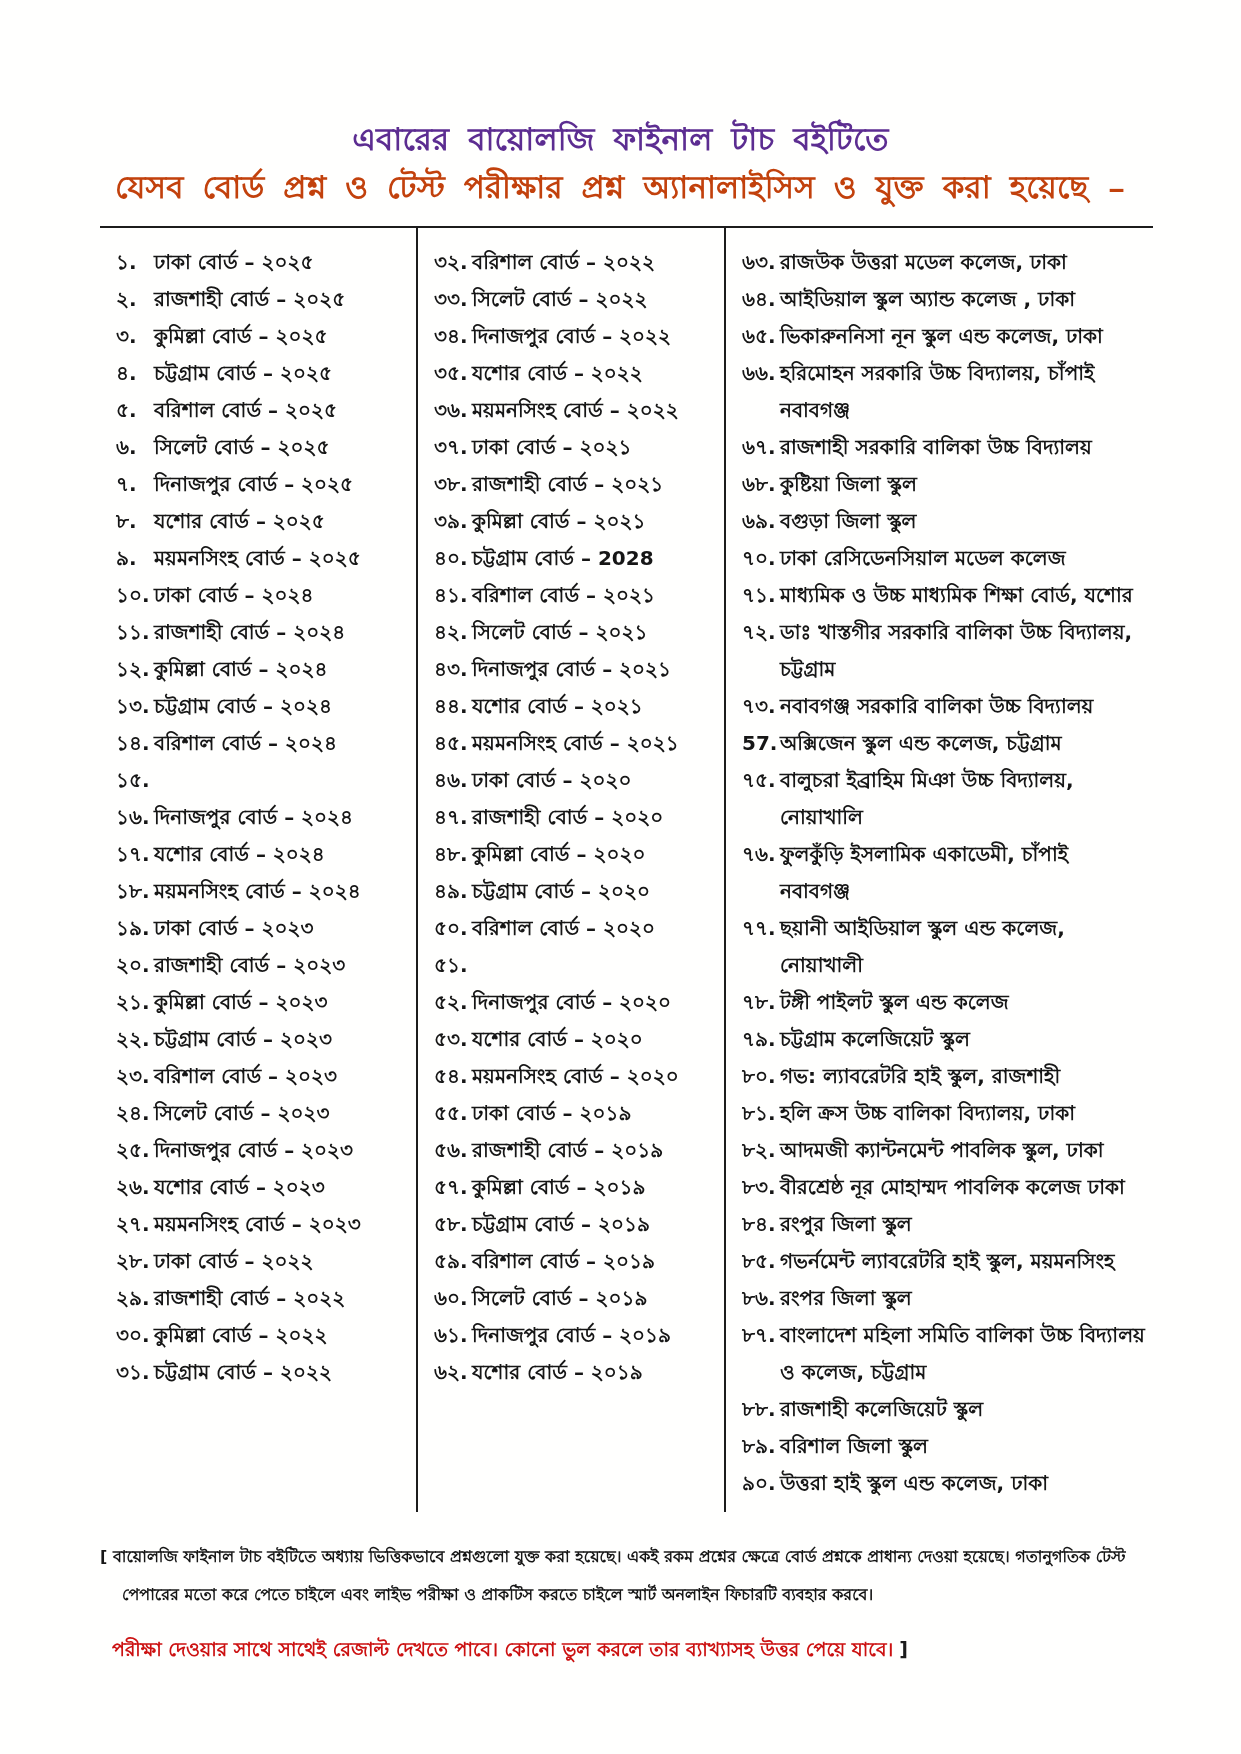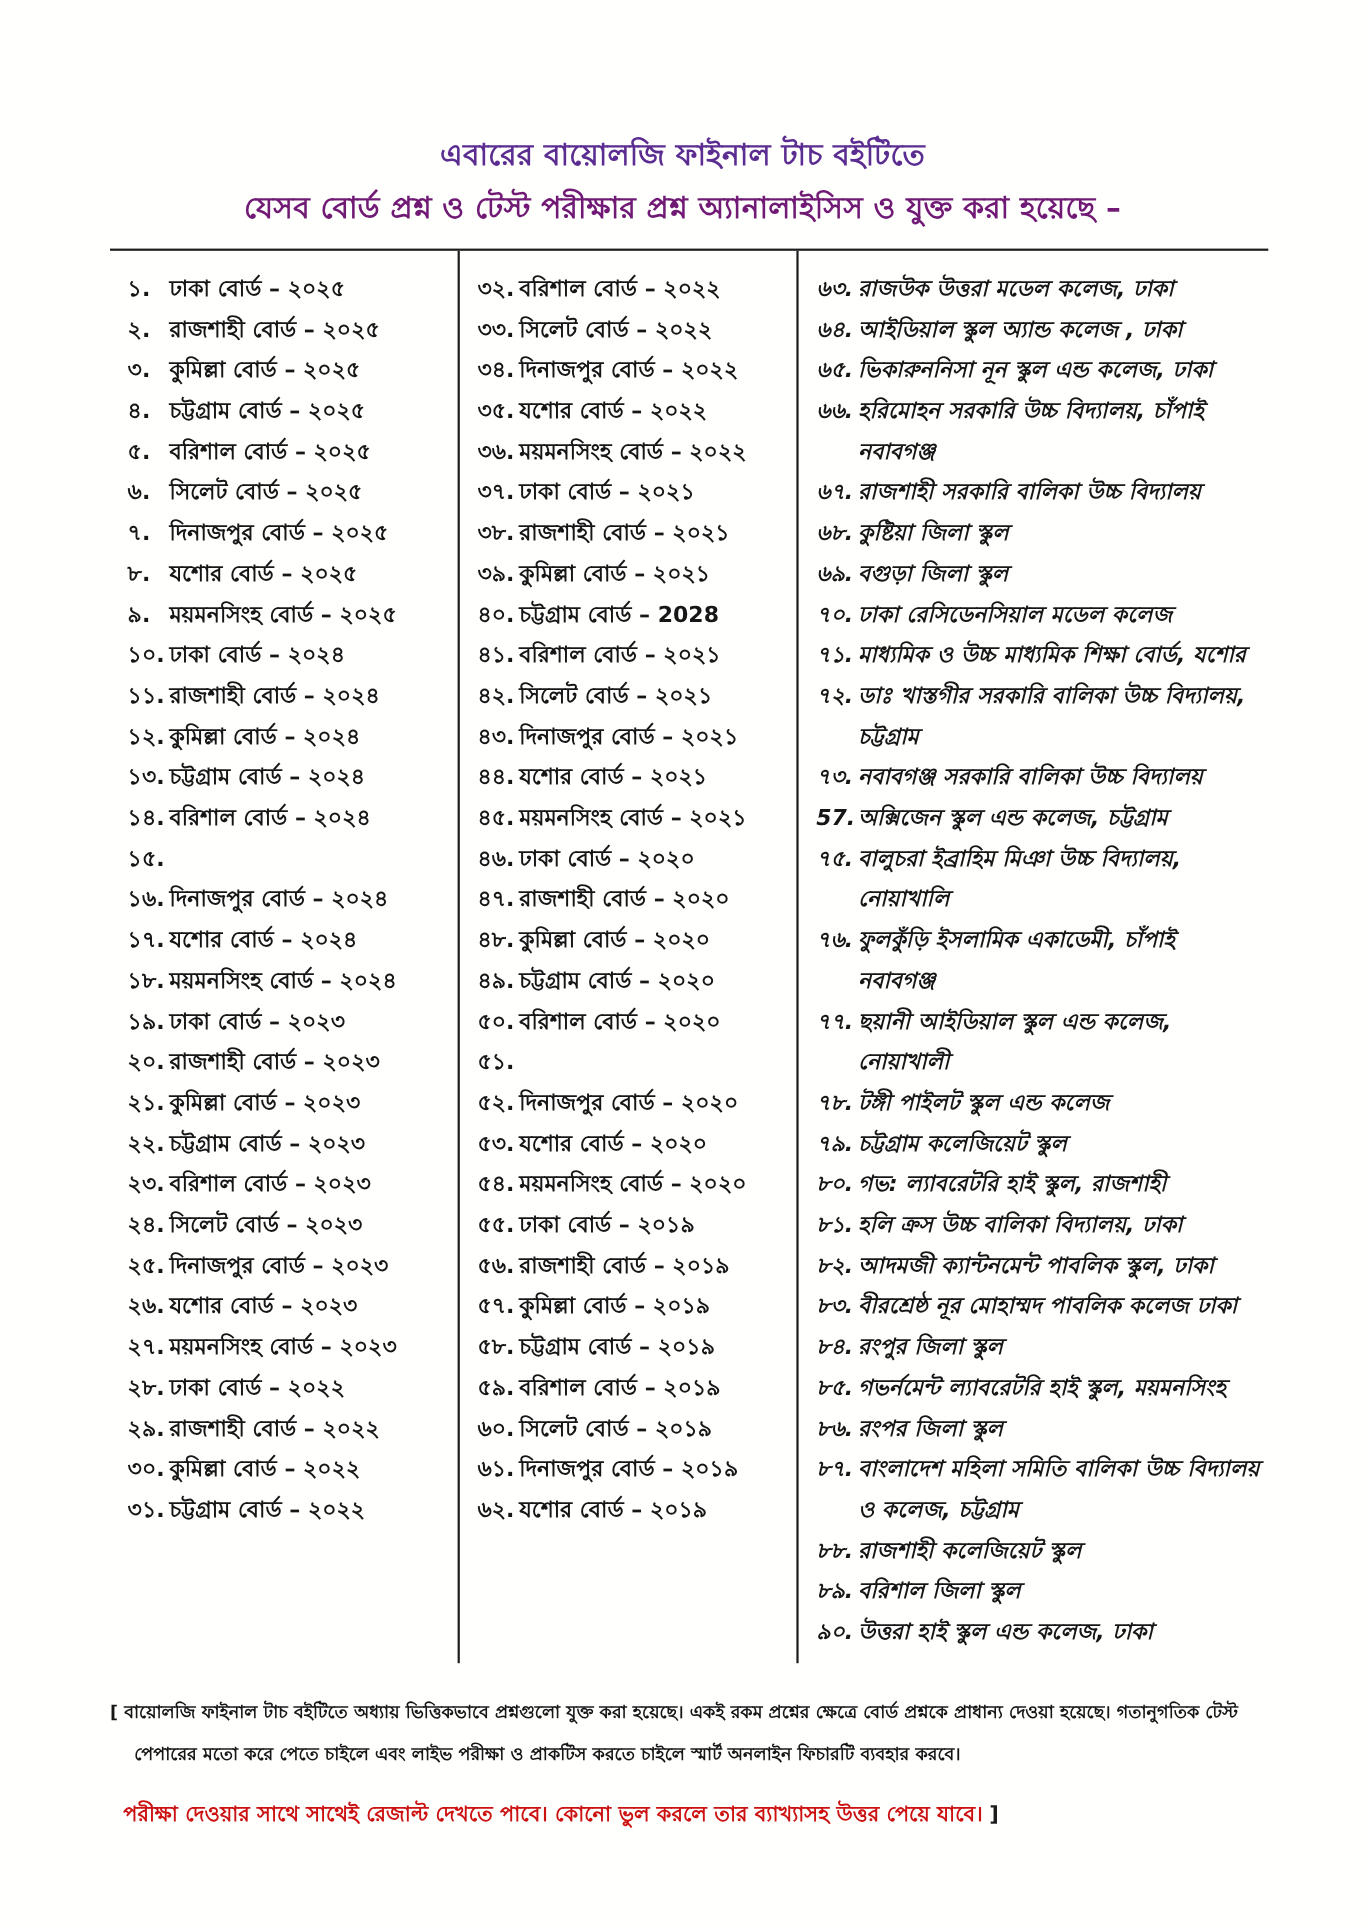--- a/index.html
+++ b/index.html
@@ -4,51 +4,51 @@
 <style>
   html,body{margin:0;padding:0;background:#e8e8e8;}
   .page{
     width:1241px;height:1754px;background:#fffffe;margin:0 auto;
     position:relative;box-sizing:border-box;
     font-family:"DejaVu Sans","Liberation Sans",sans-serif;
     color:#161616;overflow:hidden;
   }
   
   .header{padding-top:122px;text-align:center;font-weight:bold;}
-  .header .h-line{font-size:27px;line-height:40px;letter-spacing:.2px;}
+  .header .h-line{font-size:31px;line-height:40px;letter-spacing:.2px;font-family:Liberation Mono, monospace;}
   .header .h-line2{margin-top:8px;}
   
   .rule{border:0;border-top:2.5px solid #1c1c1c;margin:16px 88px 0 100px;}
   
   .columns{display:flex;align-items:stretch;margin:0 88px 0 100px;}
   .col{box-sizing:border-box;padding:16px 4px 10px 16px;}
   .col-1{width:316px;}
   .col-2{width:308px;border-left:2.5px solid #1c1c1c;}
-  .col-3{flex:1;border-left:2.5px solid #1c1c1c;font-style:italic;}
+  .col-3{flex:1;border-left:2.5px solid #1c1c1c;}
   .row{display:flex;font-size:20px;line-height:37px;font-weight:bold;}
   .row .num{flex:0 0 38px;}
   .row .txt{flex:1;padding-right:4px;}
   
   .note{
     margin:26px 95px 0 122px;font-size:16px;line-height:38px;font-weight:bold;
     text-indent:-22px;
   }
   .highlight-line{
     margin:16px 95px 0 112px;font-size:19px;line-height:38px;font-weight:bold;
   }
   .highlight-line .bracket{color:#1c1c1c;padding-left:6px;}
 </style>
 </head>
 <body>
 
 <div class="page">
 
   <div class="header">
     <div class="h-line h-line1" style="color: rgb(92, 45, 145);">এবারের বায়োলজি ফাইনাল টাচ বইটিতে</div>
-    <div class="h-line h-line2" style="color: #701a75;">যেসব বোর্ড প্রশ্ন ও টেস্ট পরীক্ষার প্রশ্ন অ্যানালাইসিস ও যুক্ত করা হয়েছে –</div>
+    <div class="h-line h-line2" style="color: #c2410c;">যেসব বোর্ড প্রশ্ন ও টেস্ট পরীক্ষার প্রশ্ন অ্যানালাইসিস ও যুক্ত করা হয়েছে –</div>
   </div>
 
   <hr class="rule">
 
   <div class="columns">
     <div class="col col-1">
         <div class="row">
           <span class="num">১.</span>
           <span class="txt">ঢাকা বোর্ড – ২০২৫</span>
         </div>

